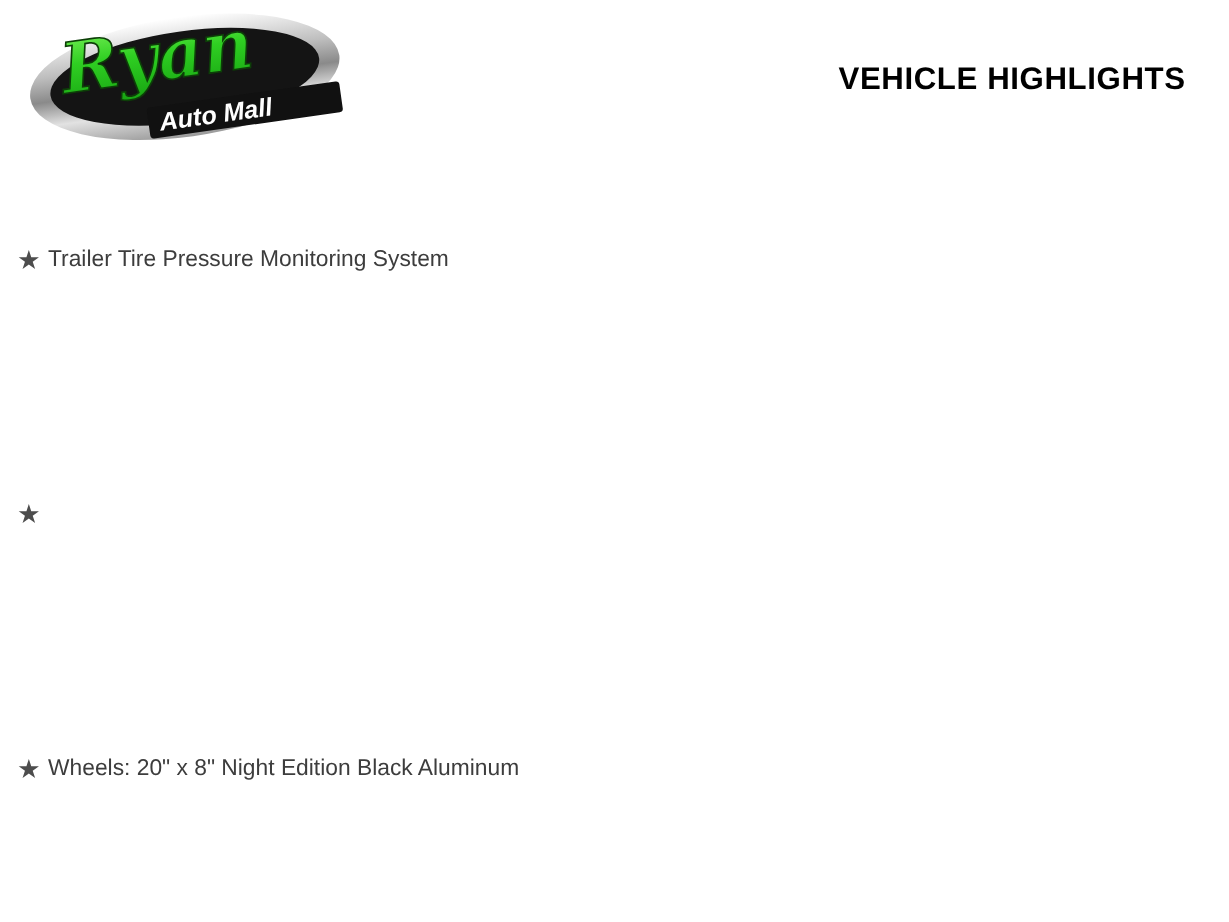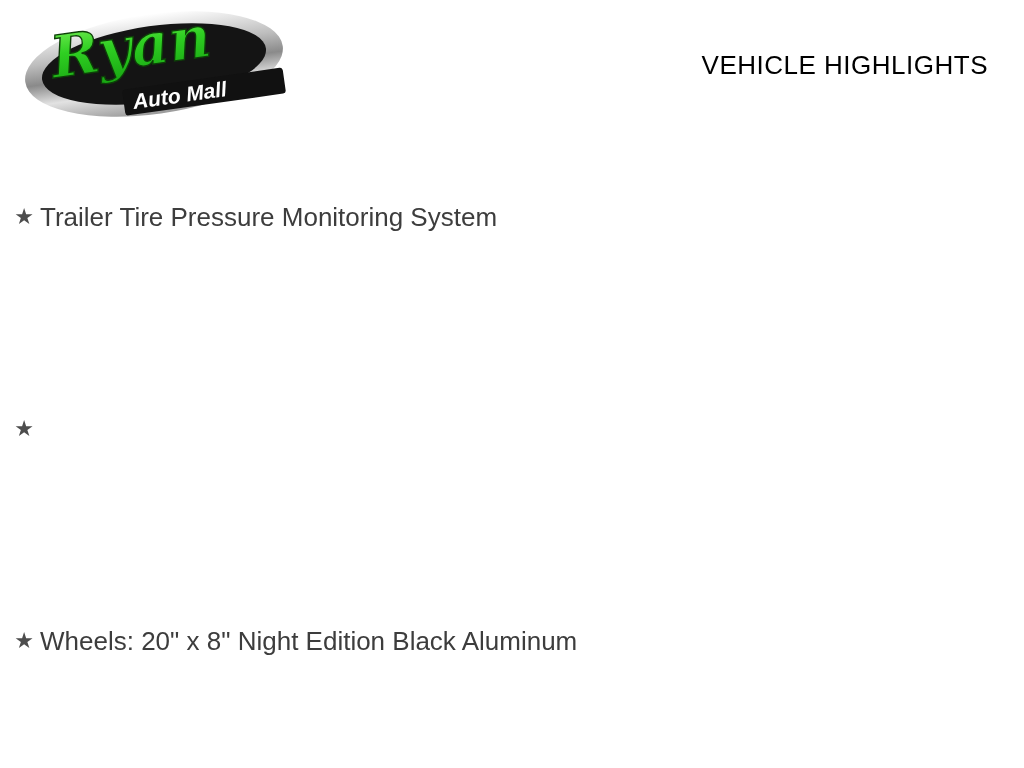--- a/index.html
+++ b/index.html
@@ -40,21 +40,21 @@
 
   .logo svg {
     display: block;
   }
 
   .header-title {
     position: absolute;
     right: 36px;
     top: 50px;
     font-size: 26px;
-    font-weight: normal;
+    font-weight: bold;
     letter-spacing: 0.5px;
     color: #000000;
     white-space: nowrap;
   }
 
   
   .highlights {
     position: absolute;
     top: 200px;
     left: 0;
@@ -72,21 +72,21 @@
   .bullet-icon {
     width: 32px;
     flex: 0 0 32px;
     font-size: 22px;
     line-height: 34px;
     color: #4d4d4d;
     text-align: center;
   }
 
   .highlight-text {
-    font-size: 26px;
+    font-size: 19px;
     line-height: 34px;
     color: #3d3d3d;
     white-space: nowrap;
   }
 </style>
 </head>
 <body>
 
 <div class="page">
 

